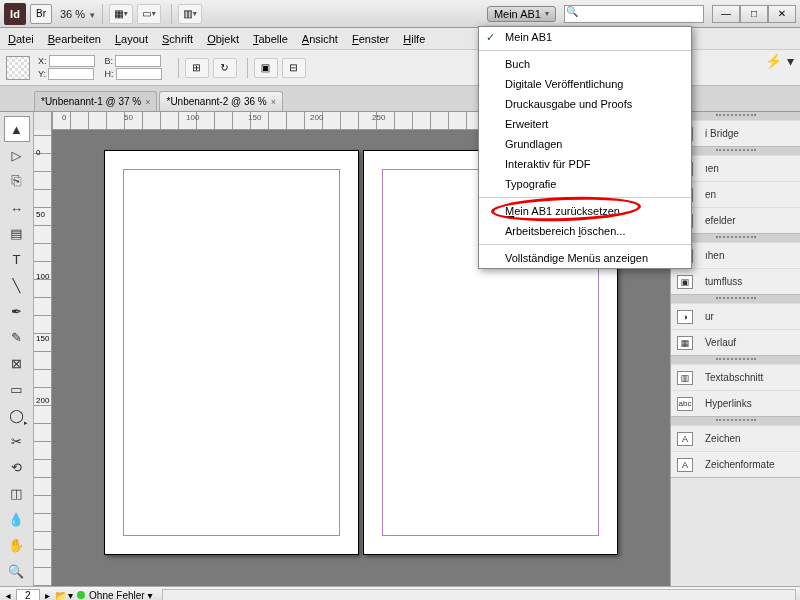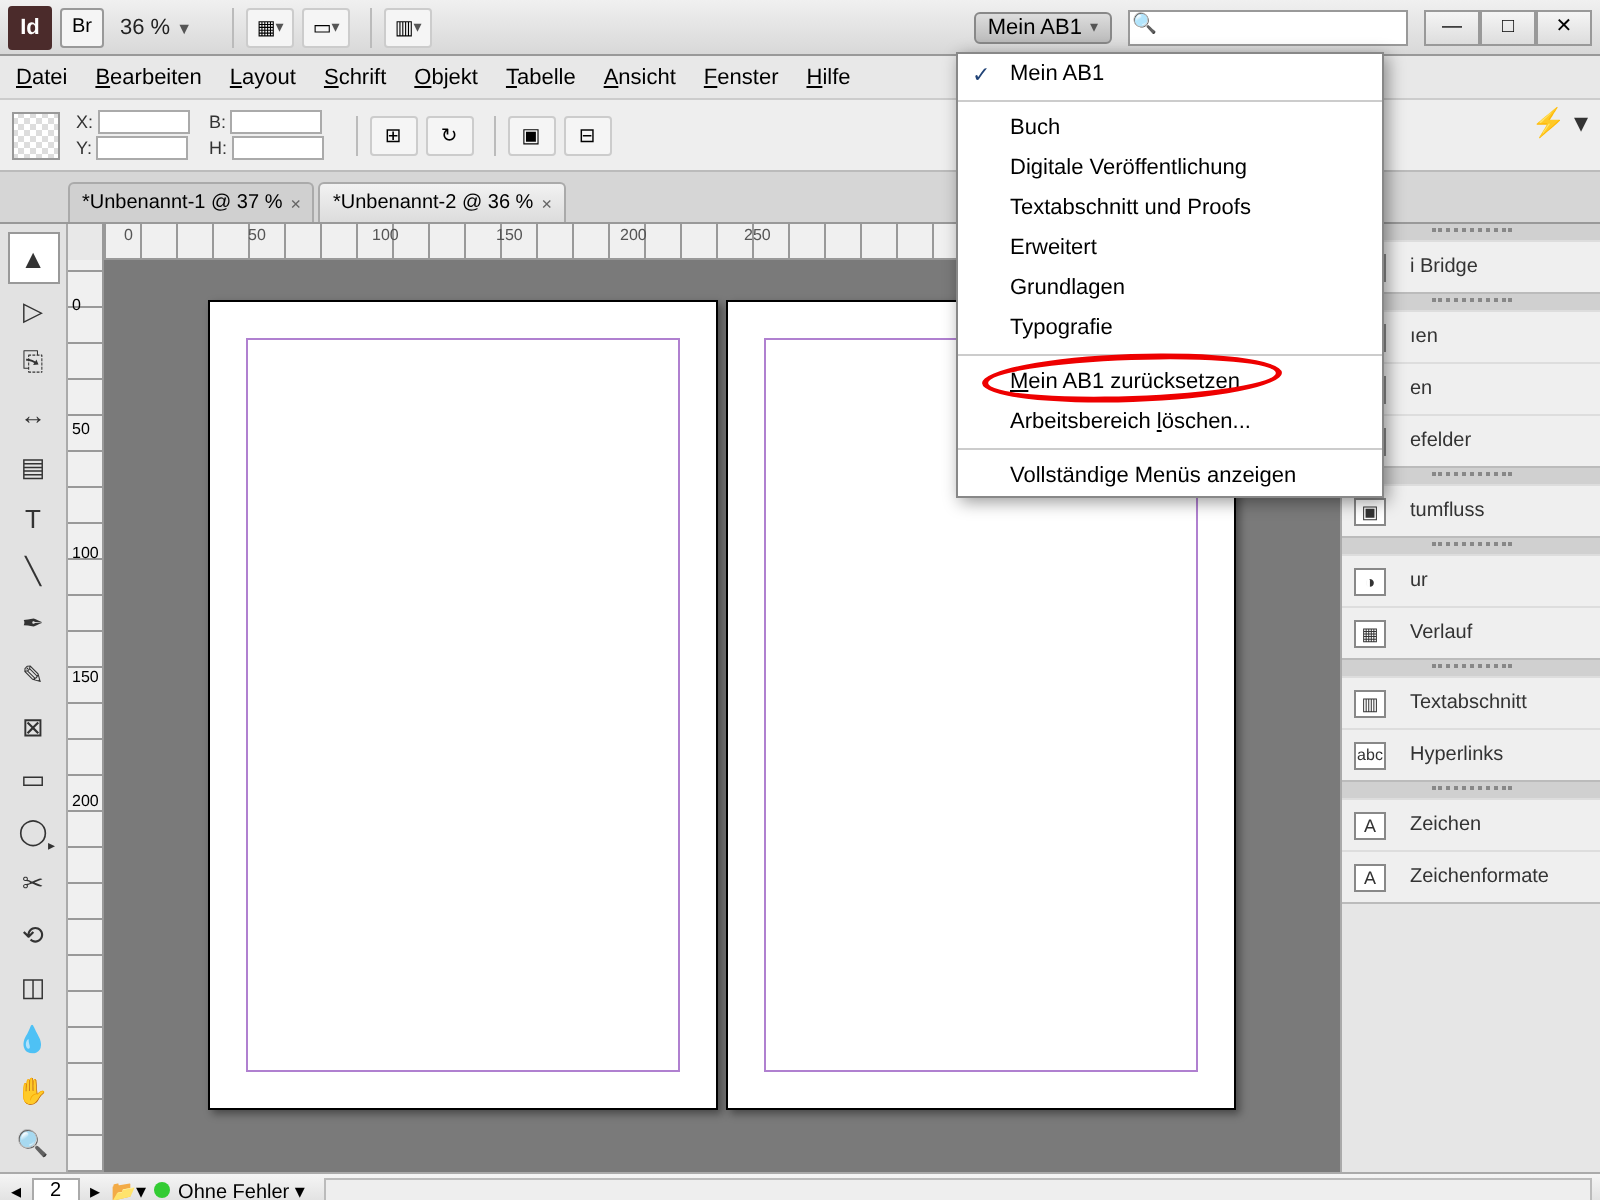--- a/index.html
+++ b/index.html
@@ -1,20 +1,20 @@
 <!DOCTYPE html>
 <html><head>
 <meta charset="utf-8">
 <style>
 * { box-sizing: border-box; margin: 0; padding: 0; font-family: "Segoe UI", Tahoma, sans-serif; }
 body { background: #e8e8e8; width: 800px; height: 600px; overflow: hidden; position: relative; }
 .titlebar { height: 28px; background: linear-gradient(#f0f0f0,#d8d8d8); display: flex; align-items: center; padding: 0 4px; border-bottom: 1px solid #999; }
 .app-icon { width: 22px; height: 22px; background: #4b2b2b; color: #fff; font-size: 11px; font-weight: bold; text-align: center; line-height: 22px; border-radius: 2px; margin-right: 4px;}
 .br-icon { width: 22px; height: 20px; border: 1px solid #999; background: #f5f5f5; font-size: 10px; text-align: center; line-height: 18px; border-radius: 2px; margin-right: 8px;}
-.zoom { font-size: 11px; color: #222; margin-right: 14px;}
+.zoom { font-size: 11px; color: #222; margin-right: 0;}
 .tri { font-size: 8px; color: #555; }
 .tb-div { width: 1px; height: 20px; background: #bbb; margin: 0 6px;}
 .tb-ico { width: 24px; height: 20px; border: 1px solid #ccc; background: #f5f5f5; border-radius: 2px; margin-right: 4px; display: inline-flex; align-items: center; justify-content: center; font-size: 10px;}
 .ws-btn { margin-left: auto; background: linear-gradient(#ddd,#bbb); border: 1px solid #888; border-radius: 3px; padding: 1px 6px; font-size: 11px; display: flex; align-items: center; gap: 4px;}
 .search { width: 140px; height: 18px; border: 1px solid #999; background: #fff; margin-left: 8px; font-size: 10px; padding: 0 2px 0 14px; position: relative;}
 .search::before { content: "🔍"; position: absolute; left: 1px; top: 0; font-size: 10px;}
 .winctrls { margin-left: 8px; display: flex; gap: 0;}
 .winctrls div { width: 28px; height: 18px; border: 1px solid #999; background: linear-gradient(#f5f5f5,#ddd); text-align: center; font-size: 10px; line-height: 15px;}
 .menubar { height: 22px; display: flex; align-items: center; padding: 0 8px; gap: 14px; background: #e8e8e8; border-bottom: 1px solid #ccc;}
 .menubar span { font-size: 11px; cursor: default;}
@@ -216,20 +216,24 @@
       <div class="pitem">
           <span class="ico">↳</span>
           <span>efelder</span>
         </div>
     </div>
     <div class="pgroup">
         <div class="phead">
           <div class="grip"></div>
         </div>
       <div class="pitem">
+          <span class="ico">▬</span>
+          <span>ıhen</span>
+        </div>
+      <div class="pitem">
           <span class="ico">▣</span>
           <span>tumfluss</span>
         </div>
     </div>
     <div class="pgroup">
         <div class="phead">
           <div class="grip"></div>
         </div>
       <div class="pitem">
           <span class="ico">◑</span>
@@ -276,23 +280,24 @@
   <span>📂▾</span>
   <span class="err"><span class="dot"></span><span>Ohne Fehler</span> ▾</span>
   <div class="scroll"></div>
 </div>
 
 <div class="dropdown">
   <div class="dd-item checked">Mein AB1</div>
   <div class="dd-sep"></div>
   <div class="dd-item">Buch</div>
   <div class="dd-item">Digitale Veröffentlichung</div>
-  <div class="dd-item">Textabschnitt und Proofs</div>
+  <div class="dd-item">Druckausgabe und Proofs</div>
   <div class="dd-item">Erweitert</div>
   <div class="dd-item">Grundlagen</div>
+  <div class="dd-item">Interaktiv für PDF</div>
   <div class="dd-item">Typografie</div>
   <div class="dd-sep"></div>
   <div class="dd-item" style="position:relative">
     <span><u>M</u>ein AB1 zurücksetzen</span>
     <span class="red-oval" style="left:12px; top:-4px; width:150px; height:24px;"></span>
   </div>
   <div class="dd-item">Arbeitsbereich <u>l</u>öschen...</div>
   <div class="dd-sep"></div>
   <div class="dd-item">Vollständige Menüs anzeigen</div>
 </div>

